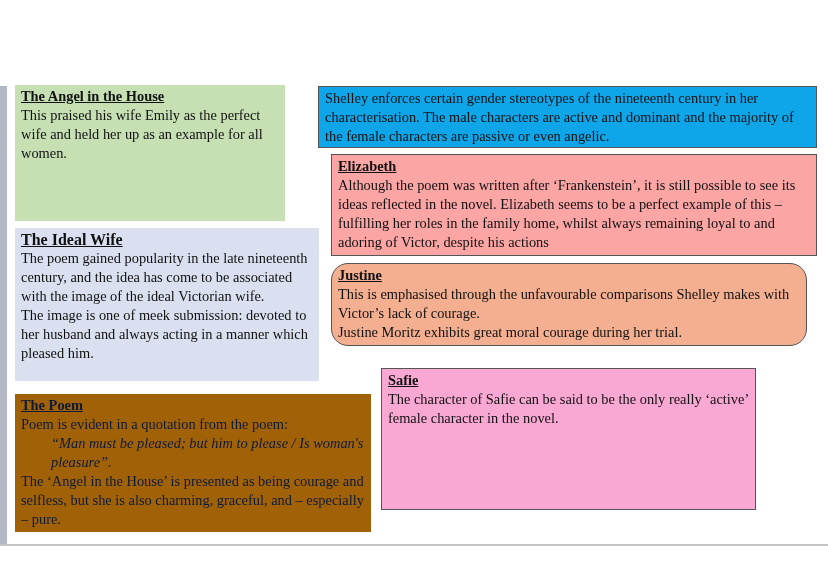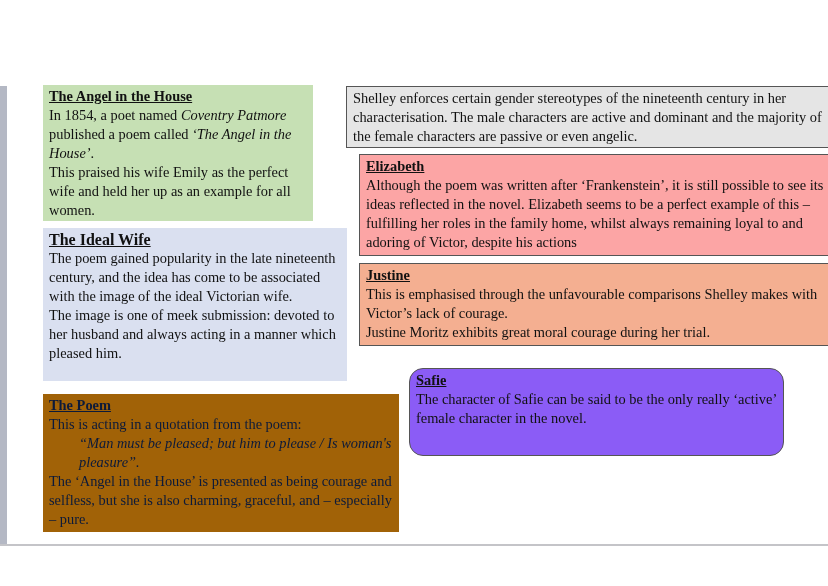--- a/index.html
+++ b/index.html
@@ -30,21 +30,20 @@
       width: 828px;
       height: 2px;
       background: #c4c4c8;
     }
     .box {
       position: absolute;
       box-sizing: border-box;
       font-size: 14.4px;
       line-height: 19px;
       padding: 2px 6px;
-      margin-left: 28px;
     }
     .box .title {
       font-weight: bold;
       text-decoration: underline;
       display: block;
     }
     .box p {
       margin: 0;
     }
     .box.bordered {
@@ -63,57 +62,56 @@
       left: 15px; top: 394px; width: 356px; height: 138px;
       background: #a16207;
       color: #0c1a3a;
     }
     #poem .quote {
       font-style: italic;
       padding-left: 30px;
     }
     #intro {
       left: 318px; top: 86px; width: 499px; height: 62px;
-      background: #e5e5e5;
+      background: #0ea5e9;
     }
     #elizabeth {
       left: 331px; top: 154px; width: 486px; height: 102px;
       background: #fca5a5;
     }
     #justine {
       left: 331px; top: 263px; width: 476px; height: 83px;
       background: #f4af91;
+      border-radius: 17px;
     }
     #safie {
-      left: 381px; top: 368px; width: 375px; height: 88px;
-      background: #8b5cf6;
-      border-radius: 14px;
+      left: 381px; top: 368px; width: 375px; height: 142px;
+      background: #f9a8d4;
     }
     .it { font-style: italic; }
   </style>
 </head>
 <body>
 
 <div class="left-bar"></div>
 
 <div class="box" id="angel">
   <span class="title">The Angel in the House</span>
-  <p><span>In 1854, a poet named </span><span class="it">Coventry Patmore</span><span> published a poem called </span><span class="it">‘The Angel in the House’</span><span>.</span></p>
   <p>This praised his wife Emily as the perfect wife and held her up as an example for all women.</p>
 </div>
 
 <div class="box" id="ideal">
   <span class="title">The Ideal Wife</span>
   <p>The poem gained popularity in the late nineteenth century, and the idea has come to be associated with the image of the ideal Victorian wife.</p>
   <p>The image is one of meek submission: devoted to her husband and always acting in a manner which pleased him.</p>
 </div>
 
 <div class="box" id="poem">
   <span class="title">The Poem</span>
-  <p>This is acting in a quotation from the poem:</p>
+  <p>Poem is evident in a quotation from the poem:</p>
   <p class="quote">“Man must be pleased; but him to please / Is woman's pleasure”.</p>
   <p>The ‘Angel in the House’ is presented as being courage and selfless, but she is also charming, graceful, and – especially – pure.</p>
 </div>
 
 <div class="box bordered" id="intro">
   <p>Shelley enforces certain gender stereotypes of the nineteenth century in her characterisation. The male characters are active and dominant and the majority of the female characters are passive or even angelic.</p>
 </div>
 
 <div class="box bordered" id="elizabeth">
   <span class="title">Elizabeth</span>

